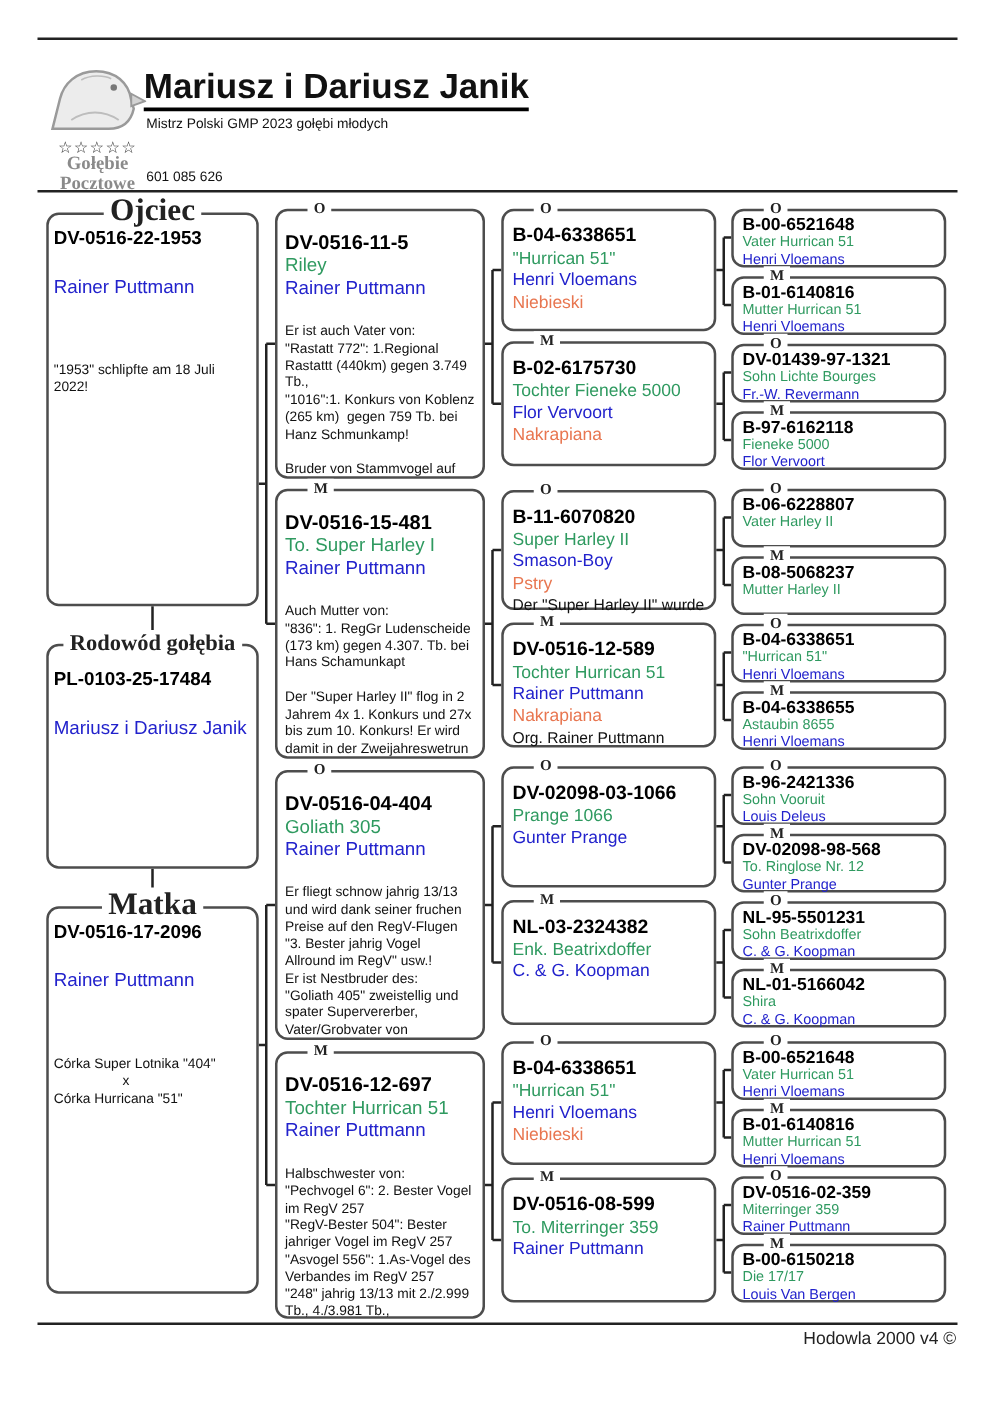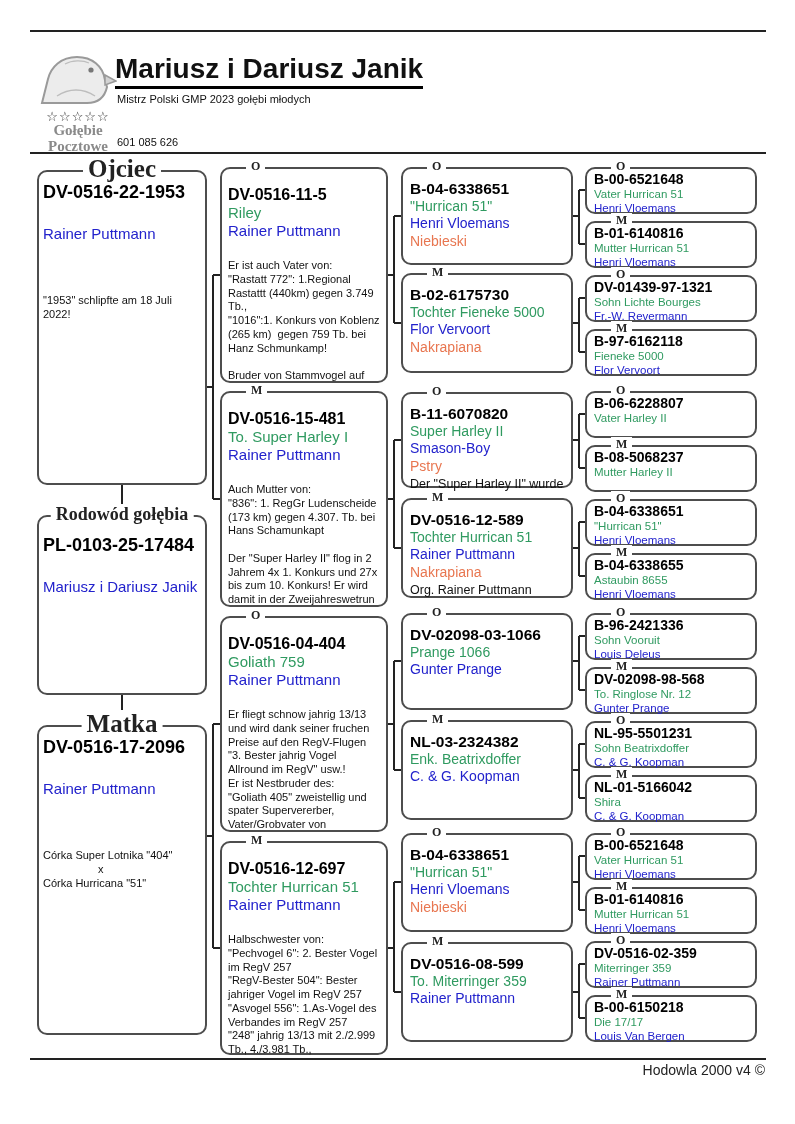--- a/index.html
+++ b/index.html
@@ -19,21 +19,21 @@
   .tag{position:absolute;top:-10px;left:24px;background:#fff;padding:0 5px;
        font:bold 12px "Liberation Serif",serif;color:#222;}
   .g1 .tag{left:50%;transform:translateX(-50%);white-space:nowrap;}
   .g1a .tag,.g1c .tag{top:-17px;font-size:25px;}
   .g1b .tag{top:-13px;font-size:18px;}
   .c1{left:37px;width:170px;} .c2{left:220px;width:168px;}
   .c3{left:401px;width:172px;} .c4{left:585px;width:172px;}
   .g1{padding:10px 4px;} .g2{padding:16px 4px 0 6px;} .g3{padding:10px 4px 0 7px;}
   .g4{padding:2px 4px 0 7px;}
   .ring{font-weight:bold;color:#000;}
-  .g1 .ring{font-size:18px;} .g1b .ring{margin-top:8px;}
+  .g1 .ring{font-size:15px;} .g1b .ring{margin-top:8px;}
   .g2 .ring{font-size:16px;line-height:1.2;}
   .g3 .ring{font-size:15.5px;line-height:1.25;}
   .g4 .ring{font-size:14px;line-height:1.15;}
   .pname{color:#2f9a60;} .fanc{color:#2222cc;} .pcolor{color:#e87650;}
   .g2 .pname,.g2 .fanc{font-size:15px;line-height:1.2;}
   .g3 .pname,.g3 .fanc,.g3 .pcolor{font-size:14px;line-height:1.22;}
   .g3 .note{font-size:12.5px;color:#111;margin-top:2px;line-height:1.15;}
   .g4 .pname,.g4 .fanc{font-size:11.5px;line-height:1.15;margin-top:1px;}
   .g1 .fanc{font-size:15px;margin-top:22px;}
   .g1 .desc{margin-top:52px;}
@@ -132,21 +132,21 @@
 Hans Schamunkapt
 
 Der "Super Harley II" flog in 2
 Jahrem 4x 1. Konkurs und 27x
 bis zum 10. Konkurs! Er wird
 damit in der Zweijahreswetrun</div>
   </div>
   <div class="box c2 g2" style="top:616px;height:216px">
     <span class="tag">O</span>
     <div class="ring">DV-0516-04-404</div>
-    <div class="pname">Goliath 759</div>
+    <div class="pname">Goliath 305</div>
     <div class="fanc">Rainer Puttmann</div>
     <div class="desc">Er fliegt schnow jahrig 13/13
 und wird dank seiner fruchen
 Preise auf den RegV-Flugen
 "3. Bester jahrig Vogel
 Allround im RegV" usw.!
 Er ist Nestbruder des:
 "Goliath 405" zweistellig und
 spater Supervererber,
 Vater/Grobvater von</div>

